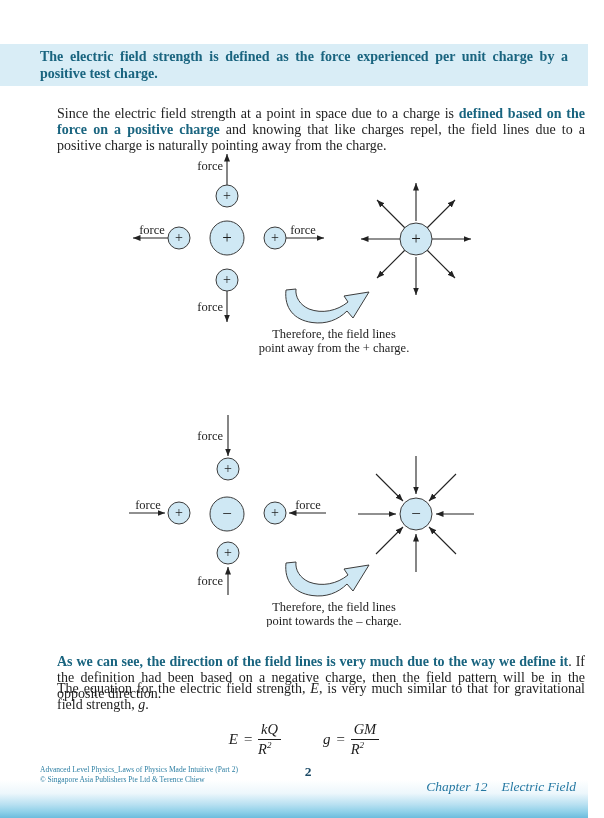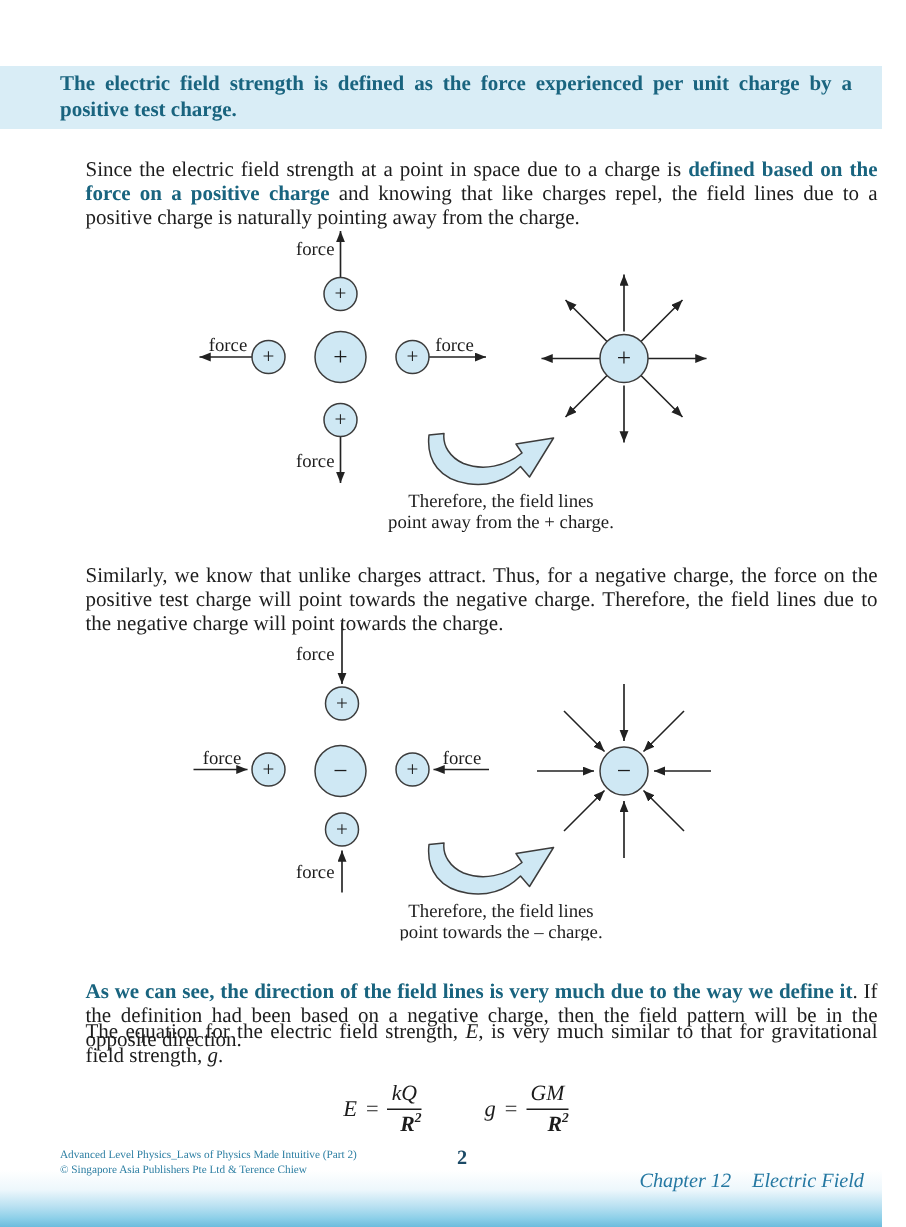--- a/index.html
+++ b/index.html
@@ -30,23 +30,23 @@
   .caption{font-size:12.5px;}
   .sign{font-size:14px;fill:#1a2433;}
   .sign-big{font-size:17px;}
   .swoosh{fill:#cfe8f4;stroke:#3c3c3c;stroke-width:1;stroke-linejoin:round;}
 
   
   .equations{position:absolute;top:722px;left:40px;width:528px;height:36px;display:flex;
              justify-content:center;align-items:center;gap:42px;font-style:italic;
              font-size:15px;color:#1c1c1c;}
   .eq{display:inline-flex;align-items:center;gap:5px;}
-  .frac{display:inline-flex;flex-direction:column;align-items:flex-end;line-height:1.1;font-size:14.5px;}
+  .frac{display:inline-flex;flex-direction:column;align-items:flex-start;line-height:1.1;font-size:14.5px;}
   .frac .num{border-bottom:1px solid #1c1c1c;padding:0 3px 1px;}
-  .frac .den{padding-top:1px;font-weight:bold;}
+  .frac .den{padding-top:1px;}
   .frac sup{font-size:9px;line-height:1;vertical-align:super;}
 
   
   .footer-imprint{position:absolute;top:765px;left:40px;font-size:7.5px;line-height:9.5px;
                   color:#2d7fa3;z-index:2;}
   .page-number{position:absolute;top:764px;left:40px;width:536px;text-align:center;
                font-weight:bold;font-size:13.5px;color:#1c4a66;z-index:2;}
   .chapter-line{position:absolute;top:779px;left:40px;width:536px;text-align:right;
                 font-style:italic;font-size:13.5px;color:#2578a2;z-index:2;}
   .chapter-title{margin-left:14px;}
@@ -117,21 +117,20 @@
       <circle cx="416" cy="89" r="16"></circle>
       <text class="sign sign-big" x="416" y="94" text-anchor="middle">+</text>
     </g>
 
     <path class="swoosh" d="M286,140 C284,158 294,170 312,172.5 C326,174.5 338,170 347,161 L353,168 L369,142 L344,146 L348,152 C337,161 322,164 309,159 C300,155 295,147 296,139 Z"></path>
 
     <text class="caption" x="334" y="188" text-anchor="middle">Therefore, the field lines</text>
     <text class="caption" x="334" y="202" text-anchor="middle">point away from the + charge.</text>
   </svg>
 
-  <p class="body p2"><span class="seg-normal">Similarly, we know that unlike charges attract. Thus, for a negative charge, the force on the positive test charge will point towards the negative charge. Therefore, the field lines due to the negative charge will point towards the charge.</span></p>
 
   <svg id="diag2" class="diag" width="604" height="212" viewBox="0 0 604 212">
     <defs>
       <marker id="ah2" markerWidth="9" markerHeight="8" refX="7.5" refY="3" orient="auto" markerUnits="userSpaceOnUse">
         <path d="M0,0 L7.5,3 L0,6 Z" fill="#222"></path>
       </marker>
     </defs>
 
     <g>
       <line x1="228" y1="0" x2="228" y2="41" marker-end="url(#ah2)"></line>

